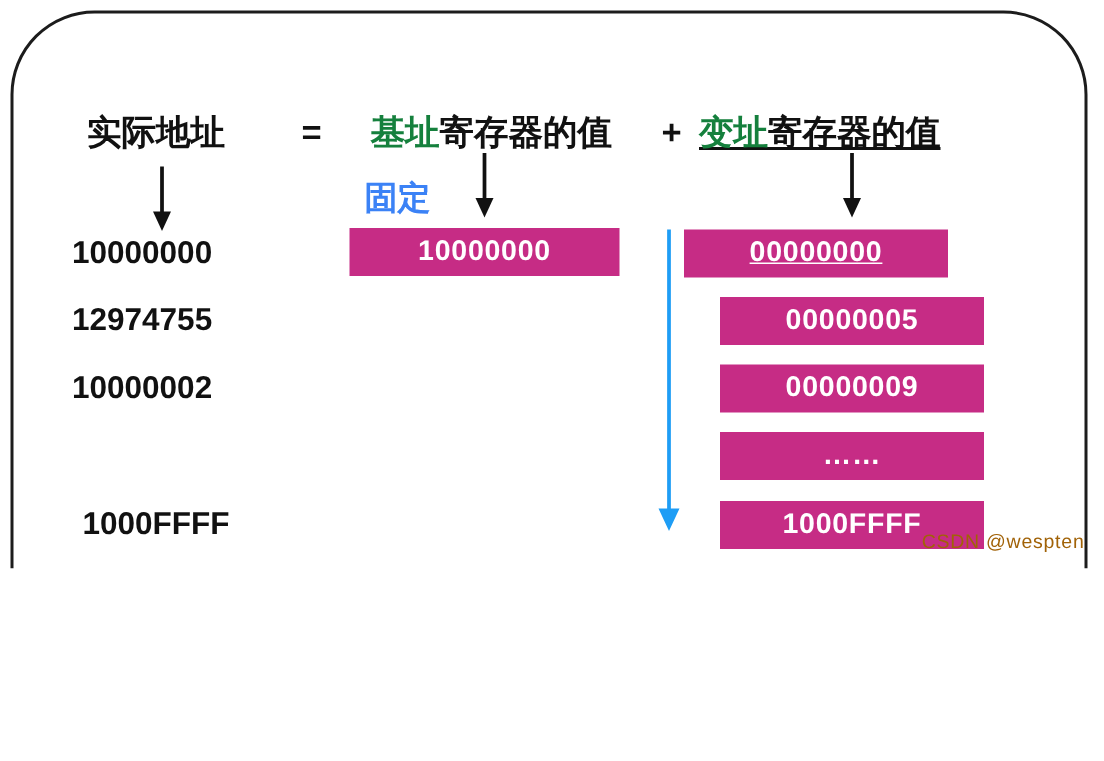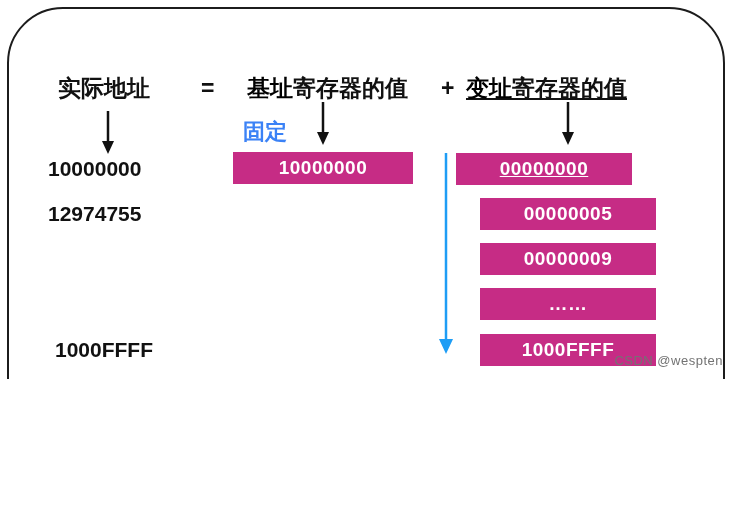--- a/index.html
+++ b/index.html
@@ -27,21 +27,21 @@
   }
   .hdr {
     position: absolute;
     top: 74px;
     font-size: 23px;
     font-weight: bold;
     color: #111111;
     white-space: nowrap;
     line-height: 28px;
   }
-  .orange { color: #000000; }
+  .orange { color: #15803d; }
   .blue   { color: #3b82f6; }
   .addr {
     position: absolute;
     font-size: 21px;
     font-weight: bold;
     color: #111111;
     line-height: 32px;
     white-space: nowrap;
   }
   .valbox {
@@ -60,21 +60,21 @@
     font-size: 22px;
     font-weight: bold;
     white-space: nowrap;
   }
   .arrow-svg { position: absolute; overflow: visible; }
   .watermark {
     position: absolute;
     right: 13px;
     bottom: 11px;
     font-size: 13px;
-    color: #737373;
+    color: #a16207;
     letter-spacing: 0.5px;
   }
 </style>
 </head>
 <body>
 
 <div id="canvas">
 
   <div class="frame"></div>
 
@@ -100,20 +100,21 @@
   <div class="annot blue" style="left:243px; top:117px;">固定</div>
   <div class="annot blue" style="left:415px; top:393px; font-size:23px;">变化</div>
 
   <svg class="arrow-svg" style="left:438px; top:153px;" width="16" height="202">
     <line x1="8" y1="0" x2="8" y2="188" stroke="#1E9DF5" stroke-width="2.5"></line>
     <polygon points="1,186 15,186 8,201" fill="#1E9DF5"></polygon>
   </svg>
 
   <div class="addr" style="left:48px; top:153px;">10000000</div>
   <div class="addr" style="left:48px; top:198px;">12974755</div>
+  <div class="addr" style="left:48px; top:243px;">10000002</div>
   <div class="addr" style="left:55px; top:334px;">1000FFFF</div>
 
   <div class="valbox" style="left:233px; top:152px; width:180px;">10000000</div>
 
   <div class="valbox" style="left:456px; top:153px; width:176px;text-decoration:underline;">00000000</div>
   <div class="valbox" style="left:480px; top:198px; width:176px;">00000005</div>
   <div class="valbox" style="left:480px; top:243px; width:176px;">00000009</div>
   <div class="valbox" style="left:480px; top:288px; width:176px;">……</div>
   <div class="valbox" style="left:480px; top:334px; width:176px;">1000FFFF</div>
 

